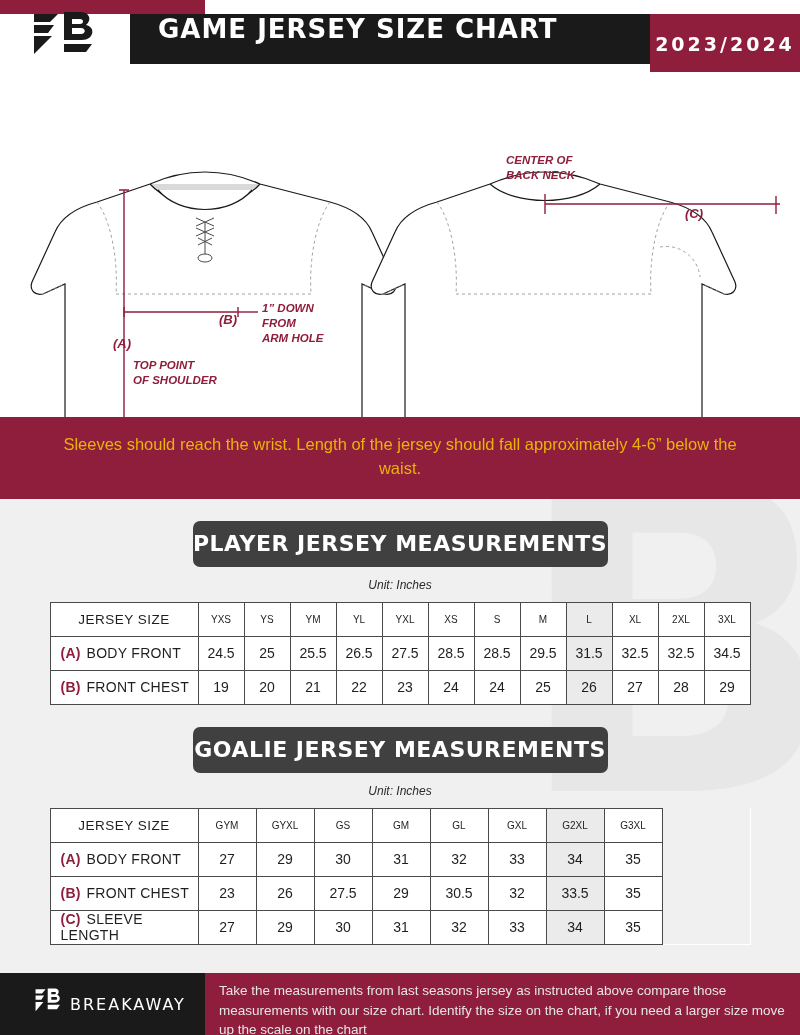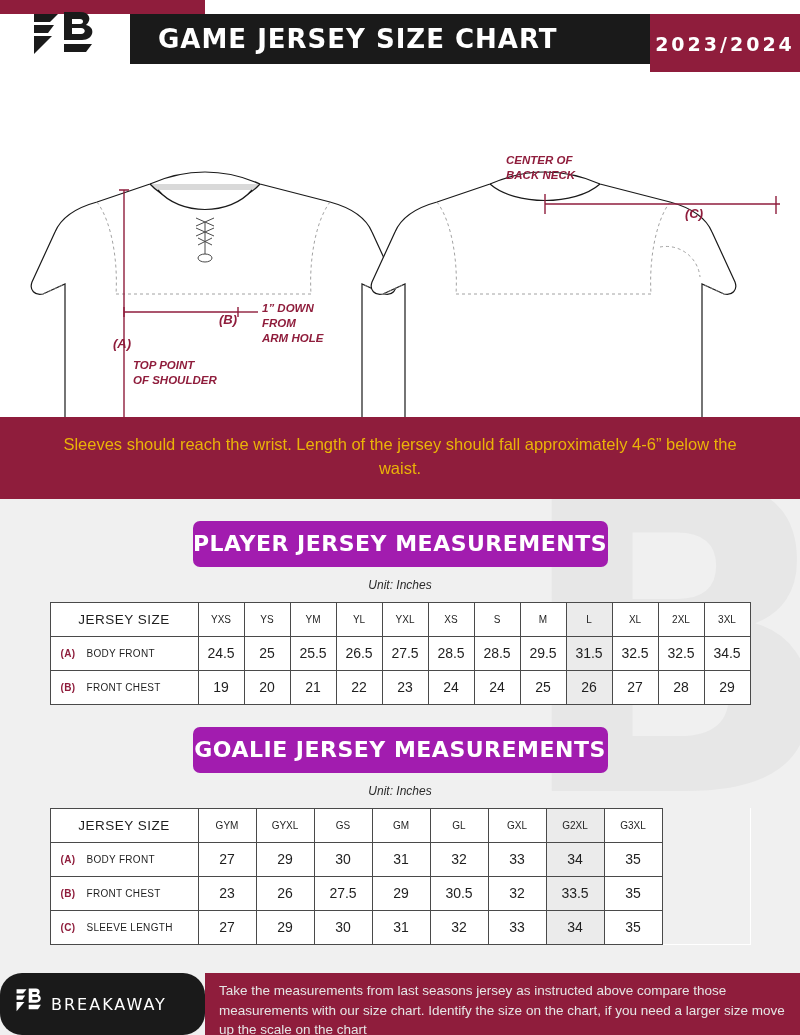--- a/index.html
+++ b/index.html
@@ -58,21 +58,21 @@
     align-items: center;
     justify-content: center;
   }
   .logo-svg { display:block; }
   .title-bar {
     position: absolute;
     left: 130px; top: 14px;
     right: 0; height: 50px;
     background: #1a1a1a;
     display: flex;
-    align-items: center;
+    align-items: flex-start;
   }
   .title-bar .title {
     color: #ffffff;
     font-size: 26px;
     font-weight: bold;
     letter-spacing: 1px;
     margin-left: 28px;
     font-family: "DejaVu Sans", sans-serif;
   }
   .season-box {
@@ -112,21 +112,21 @@
   }
 
   
   .section {
     position: relative;
     z-index: 2;
   }
   .pill {
     margin: 22px auto 0 auto;
     width: 415px;
-    background: #a21caf;
+    background: #404040;
     color: #ffffff;
     text-align: center;
     font-size: 22px;
     font-weight: bold;
     letter-spacing: 0.5px;
     padding: 10px 0 11px 0;
     border-radius: 7px;
     font-family: "DejaVu Sans", sans-serif;
   }
   .unit {
@@ -151,21 +151,21 @@
     text-align: center;
     font-size: 14px;
     color: #1f1f1f;
     padding: 0;
     height: 33px;
     font-weight: normal;
   }
   table .row-label {
     text-align: left;
     padding-left: 10px;
-    font-size: 10px;
+    font-size: 14px;
     letter-spacing: 0.3px;
   }
   .hdr-cell { font-weight: normal; font-size: 10px; }
   .hdr-label { font-size: 13.5px; letter-spacing: 0.5px; }
   .tag {
     color: #8f1d3c;
     font-weight: bold;
     display: inline-block;
     width: 26px;
   }
@@ -178,23 +178,22 @@
     left: 0; bottom: 0;
     width: 800px; height: 62px;
     display: flex;
     z-index: 3;
   }
   .footer-left {
     width: 205px;
     background: #1a1a1a;
     display: flex;
     align-items: center;
-    padding-left: 15px;
+    padding-left: 34px;
     box-sizing: border-box;
-    border-radius: 22px;
   }
   .footer-brand {
     color: #ffffff;
     font-size: 16px;
     letter-spacing: 2px;
     margin-left: 10px;
     font-family: "DejaVu Sans", sans-serif;
   }
   .footer-right {
     flex: 1;

